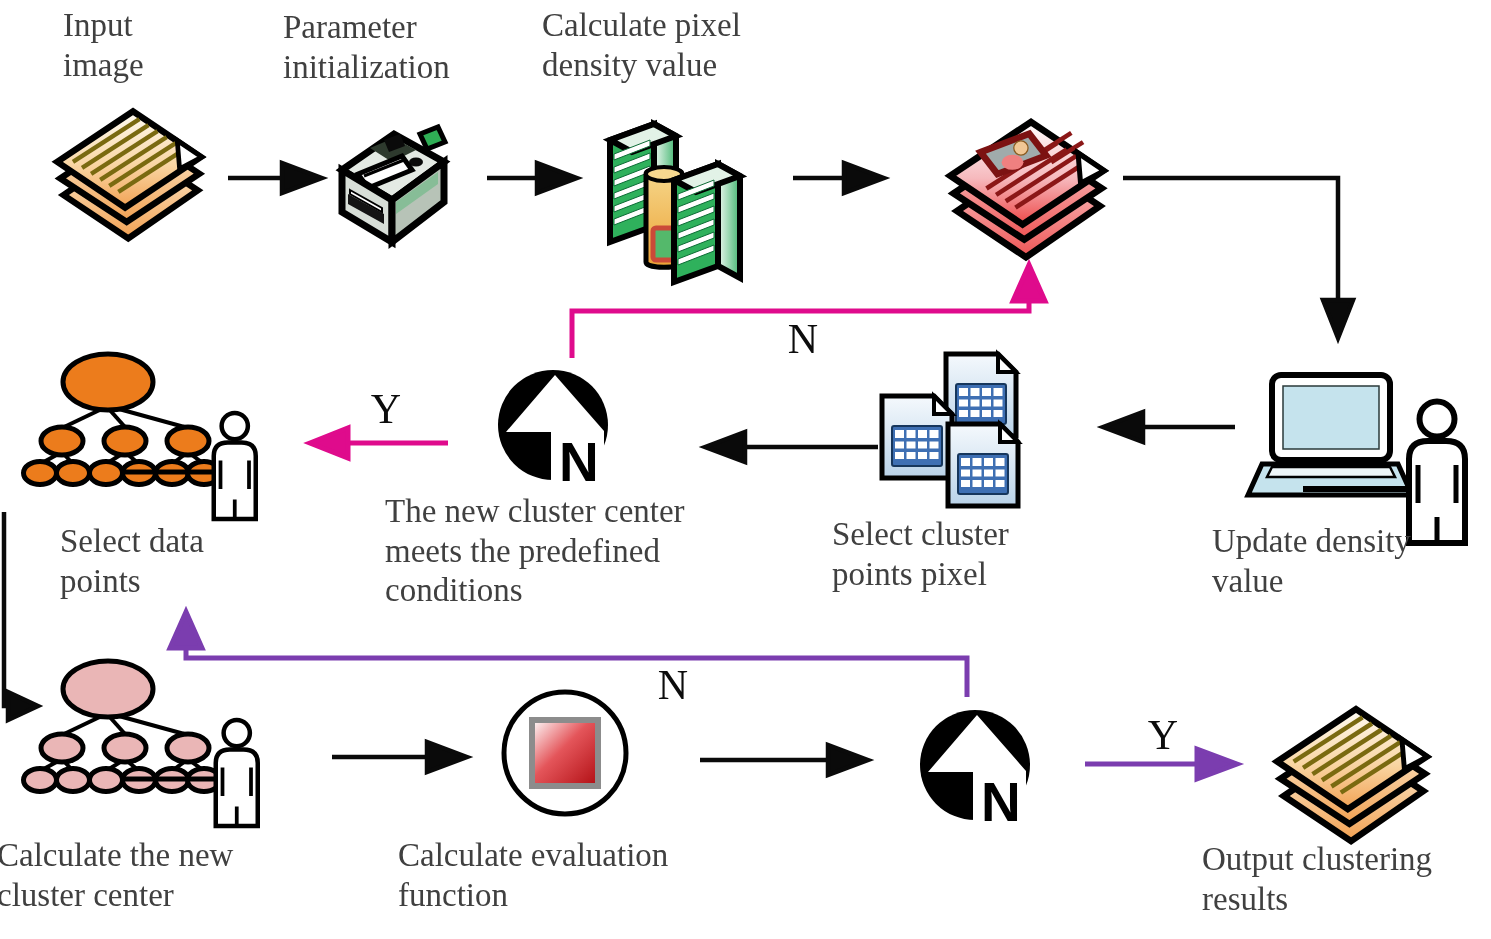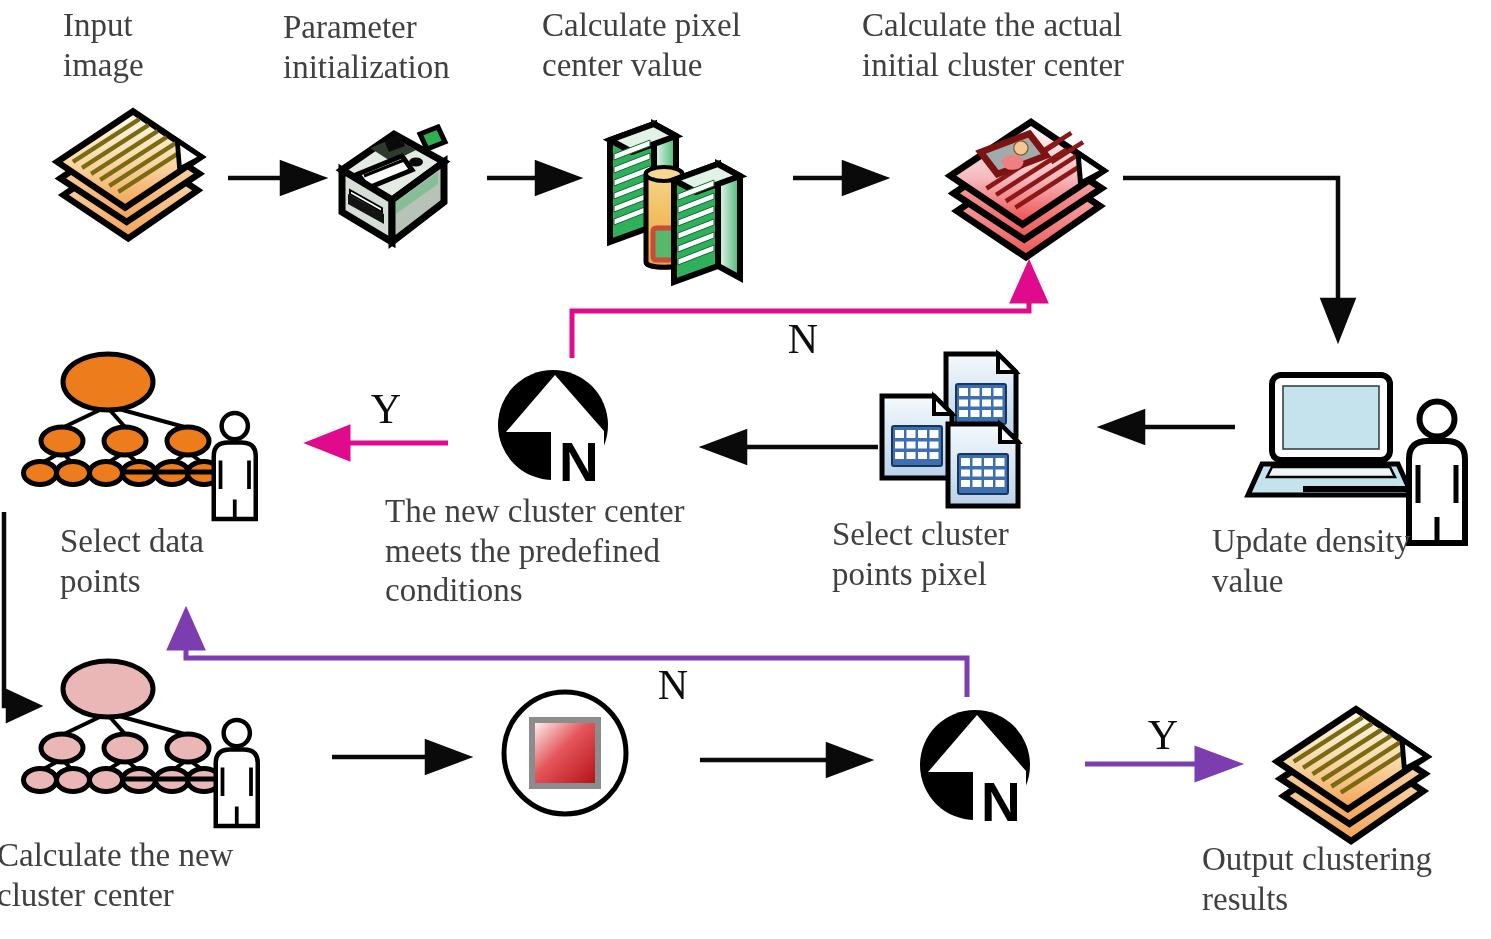--- a/index.html
+++ b/index.html
@@ -292,27 +292,27 @@
     <rect x="532" y="720" width="66" height="66" fill="url(#gEval)" stroke="#8c8c8c" stroke-width="6"></rect>
   </g>
 
   <use href="#decision" transform="translate(975,765)"></use>
 
   <use href="#papersOrange" transform="translate(1274,714) scale(0.82)"></use>
 </svg>
 
 <div class="lbl" style="left:133px;top:6px;width:140px">Input image</div>
 <div class="lbl" style="left:398px;top:8px;width:230px">Parameter initialization</div>
-<div class="lbl" style="left:672px;top:6px;width:260px">Calculate pixel center value</div>
-<div class="lbl" style="left:1032px;top:6px;width:340px">Calculate the actual initial cluster center</div>
+<div class="lbl" style="left:672px;top:6px;width:260px">Calculate pixel density value</div>
 <div class="lbl" style="left:1347px;top:522px;width:270px">Update density value</div>
 <div class="lbl" style="left:952px;top:515px;width:240px">Select cluster points pixel</div>
 <div class="lbl" style="left:565px;top:492px;width:360px">The new cluster center meets the predefined conditions</div>
 <div class="lbl" style="left:165px;top:522px;width:210px">Select data points</div>
 <div class="lbl" style="left:152px;top:836px;width:310px">Calculate the new cluster center</div>
+<div class="lbl" style="left:568px;top:836px;width:340px">Calculate evaluation function</div>
 <div class="lbl" style="left:1352px;top:840px;width:300px">Output clustering results</div>
 
 <div class="edge-lbl" style="left:386px;top:388px">Y</div>
 <div class="edge-lbl" style="left:803px;top:318px">N</div>
 <div class="edge-lbl" style="left:673px;top:664px">N</div>
 <div class="edge-lbl" style="left:1163px;top:714px">Y</div>
 
 </div>
 
 </body></html>

